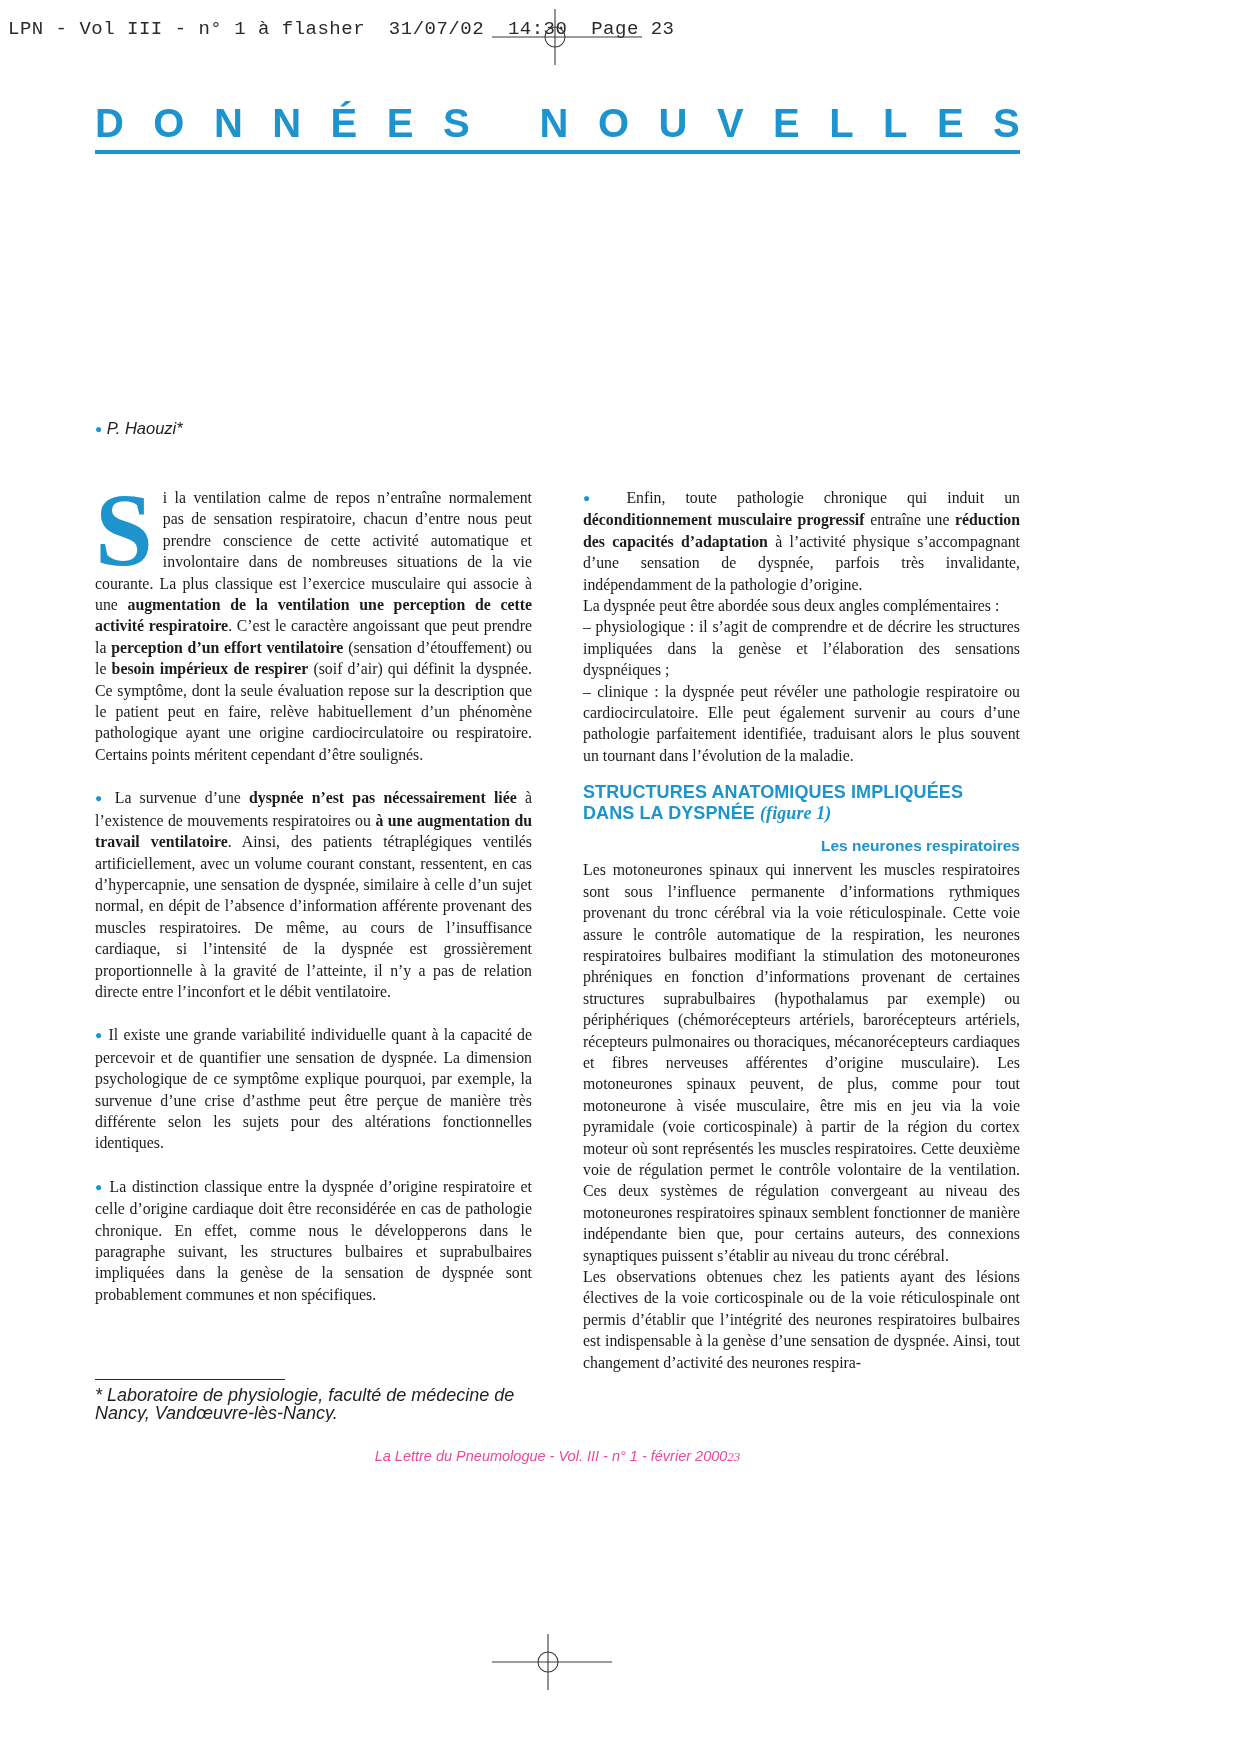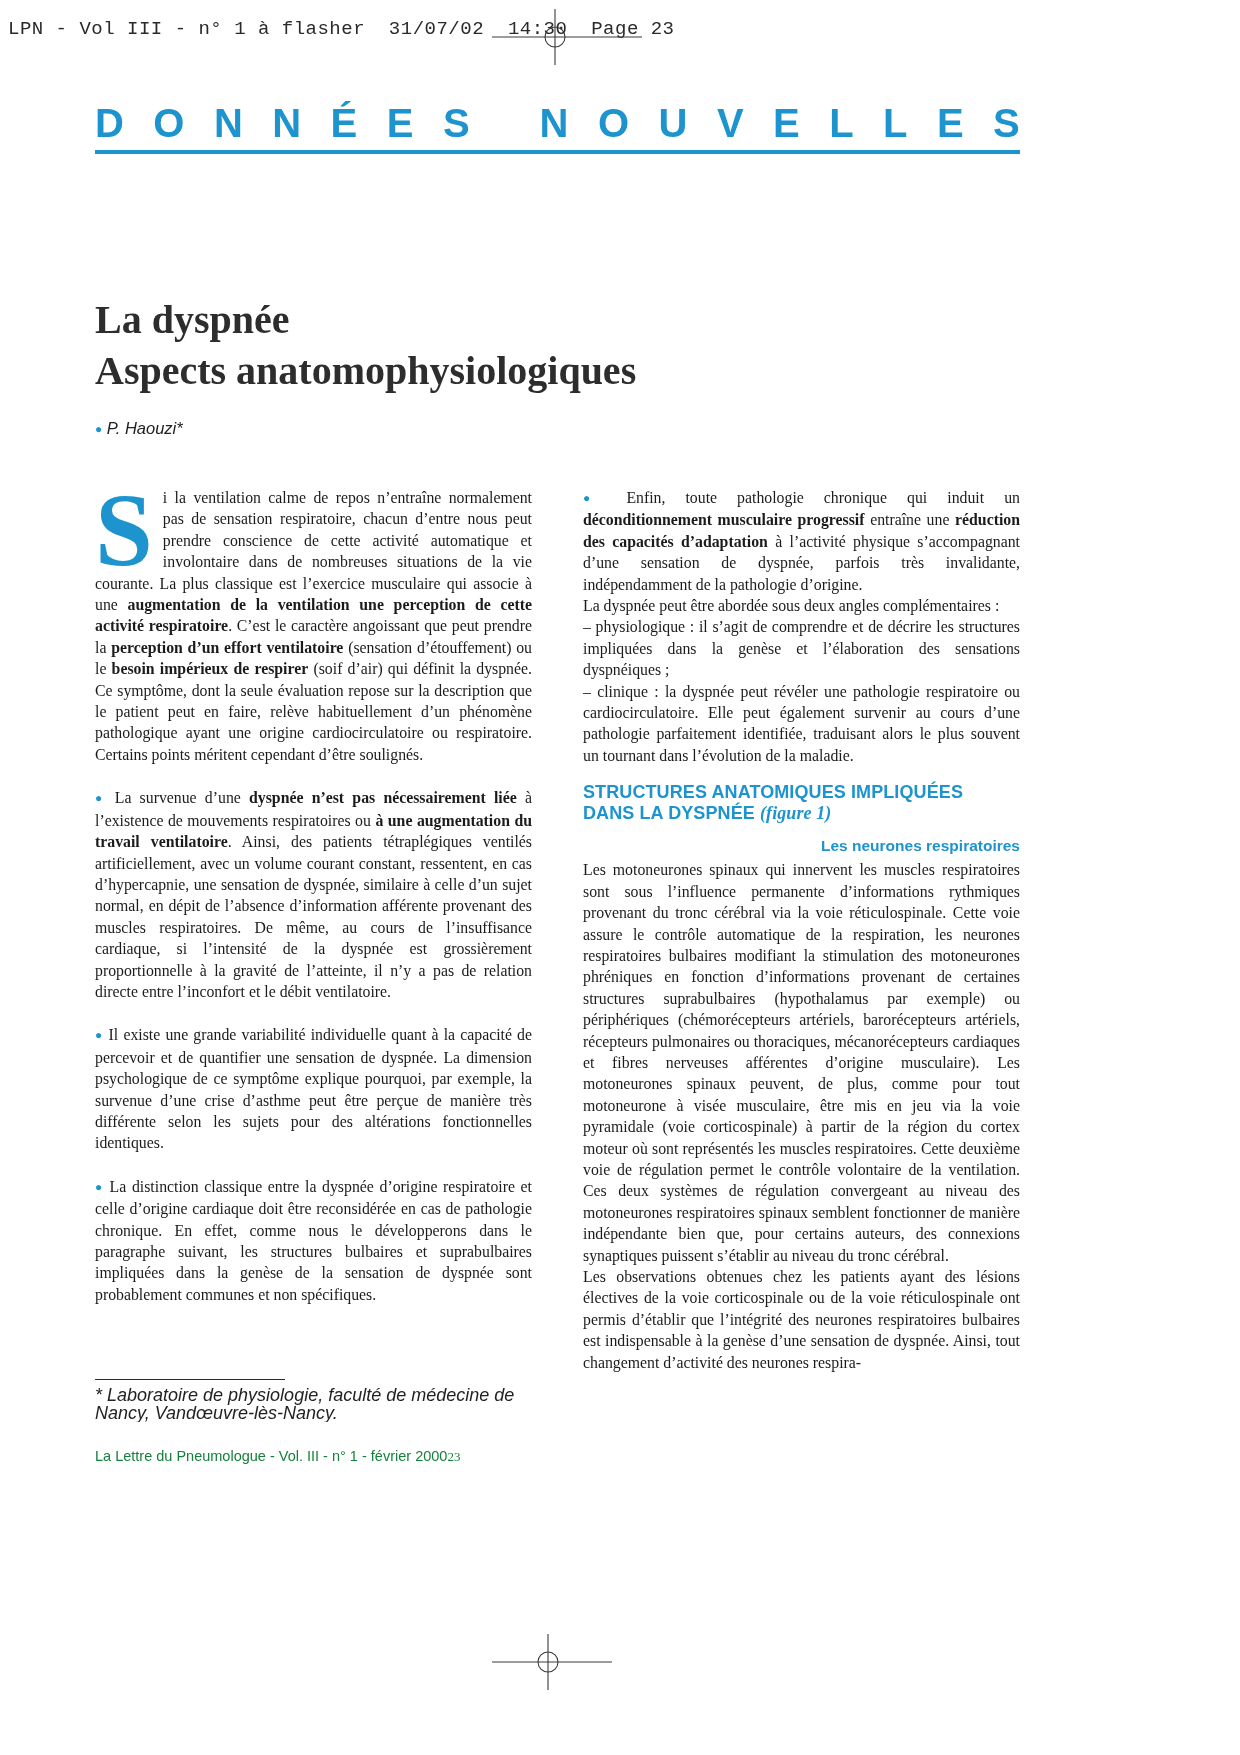--- a/index.html
+++ b/index.html
@@ -78,22 +78,22 @@
   .footnote-block { margin-top: auto; padding-top: 10px; }
   .footnote-rule { width: 190px; border-top: 1.5px solid #2a2a2a; margin-bottom: 7px; }
   .footnote-text {
     margin: 0; font-family: "Liberation Sans", sans-serif; font-style: italic;
     font-size: 18px; line-height: 17.5px; text-align: left; color: #222;
   }
 
   
   .footer {
     position: absolute; left: 95px; top: 1448px; width: 925px;
-    display: flex; justify-content: flex-start; align-items: baseline;
-    font-family: "Liberation Sans", sans-serif; font-size: 14.5px; color: #15803d;
+    display: flex; justify-content: center; align-items: baseline;
+    font-family: "Liberation Sans", sans-serif; font-size: 14.5px; color: #ec4899; font-style: italic;
   }
   .pagenum { font-family: "Liberation Serif", serif; font-size: 13px; }
 </style>
 </head>
 <body>
 
 <div class="page">
 
   <div class="print-slug">LPN - Vol III - n° 1 à flasher  31/07/02  14:30  Page 23</div>
 
@@ -118,24 +118,20 @@
         <span>U</span>
         <span>V</span>
         <span>E</span>
         <span>L</span>
         <span>L</span>
         <span>E</span>
         <span>S</span>
       </div>
   </header>
 
-  <h1 class="title">
-    <span>La dyspnée</span><br>
-    <span>Aspects anatomophysiologiques</span>
-  </h1>
 
   <div class="author">
     <span class="bullet">●</span>
     <span>P. Haouzi*</span>
   </div>
 
   <div class="columns">
 
     <section class="col col-left">
       <p class="para"><span class="dropcap">S</span><span>i la ventilation calme de repos n’entraîne normalement pas de sensation respiratoire, chacun d’entre nous peut prendre conscience de cette activité automatique et involontaire dans de nombreuses situations de la vie courante. La plus classique est l’exercice musculaire qui associe à une <b>augmentation de la ventilation une perception de cette activité respiratoire</b>. C’est le caractère angoissant que peut prendre la <b>perception d’un effort ventilatoire</b> (sensation d’étouffement) ou le <b>besoin impérieux de respirer</b> (soif d’air) qui définit la dyspnée. Ce symptôme, dont la seule évaluation repose sur la description que le patient peut en faire, relève habituellement d’un phénomène pathologique ayant une origine cardiocirculatoire ou respiratoire. Certains points méritent cependant d’être soulignés.</span></p>

